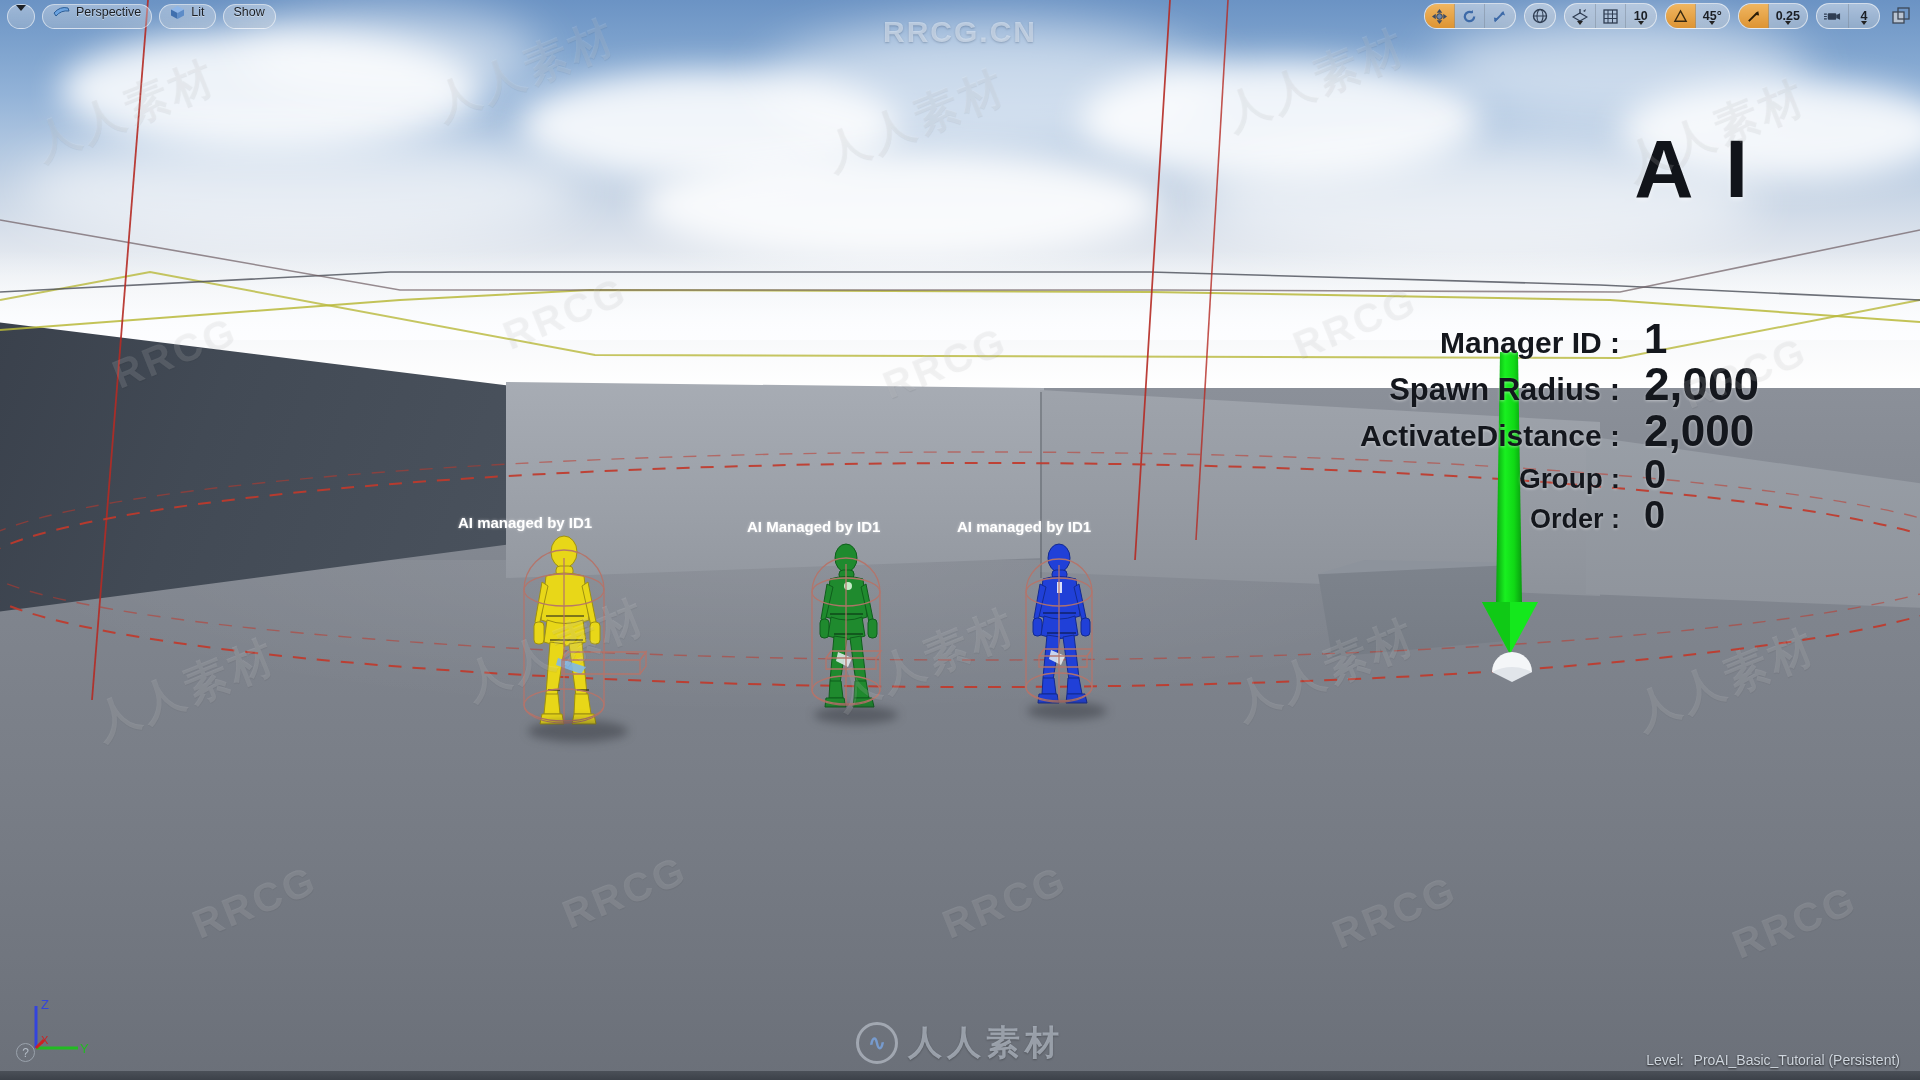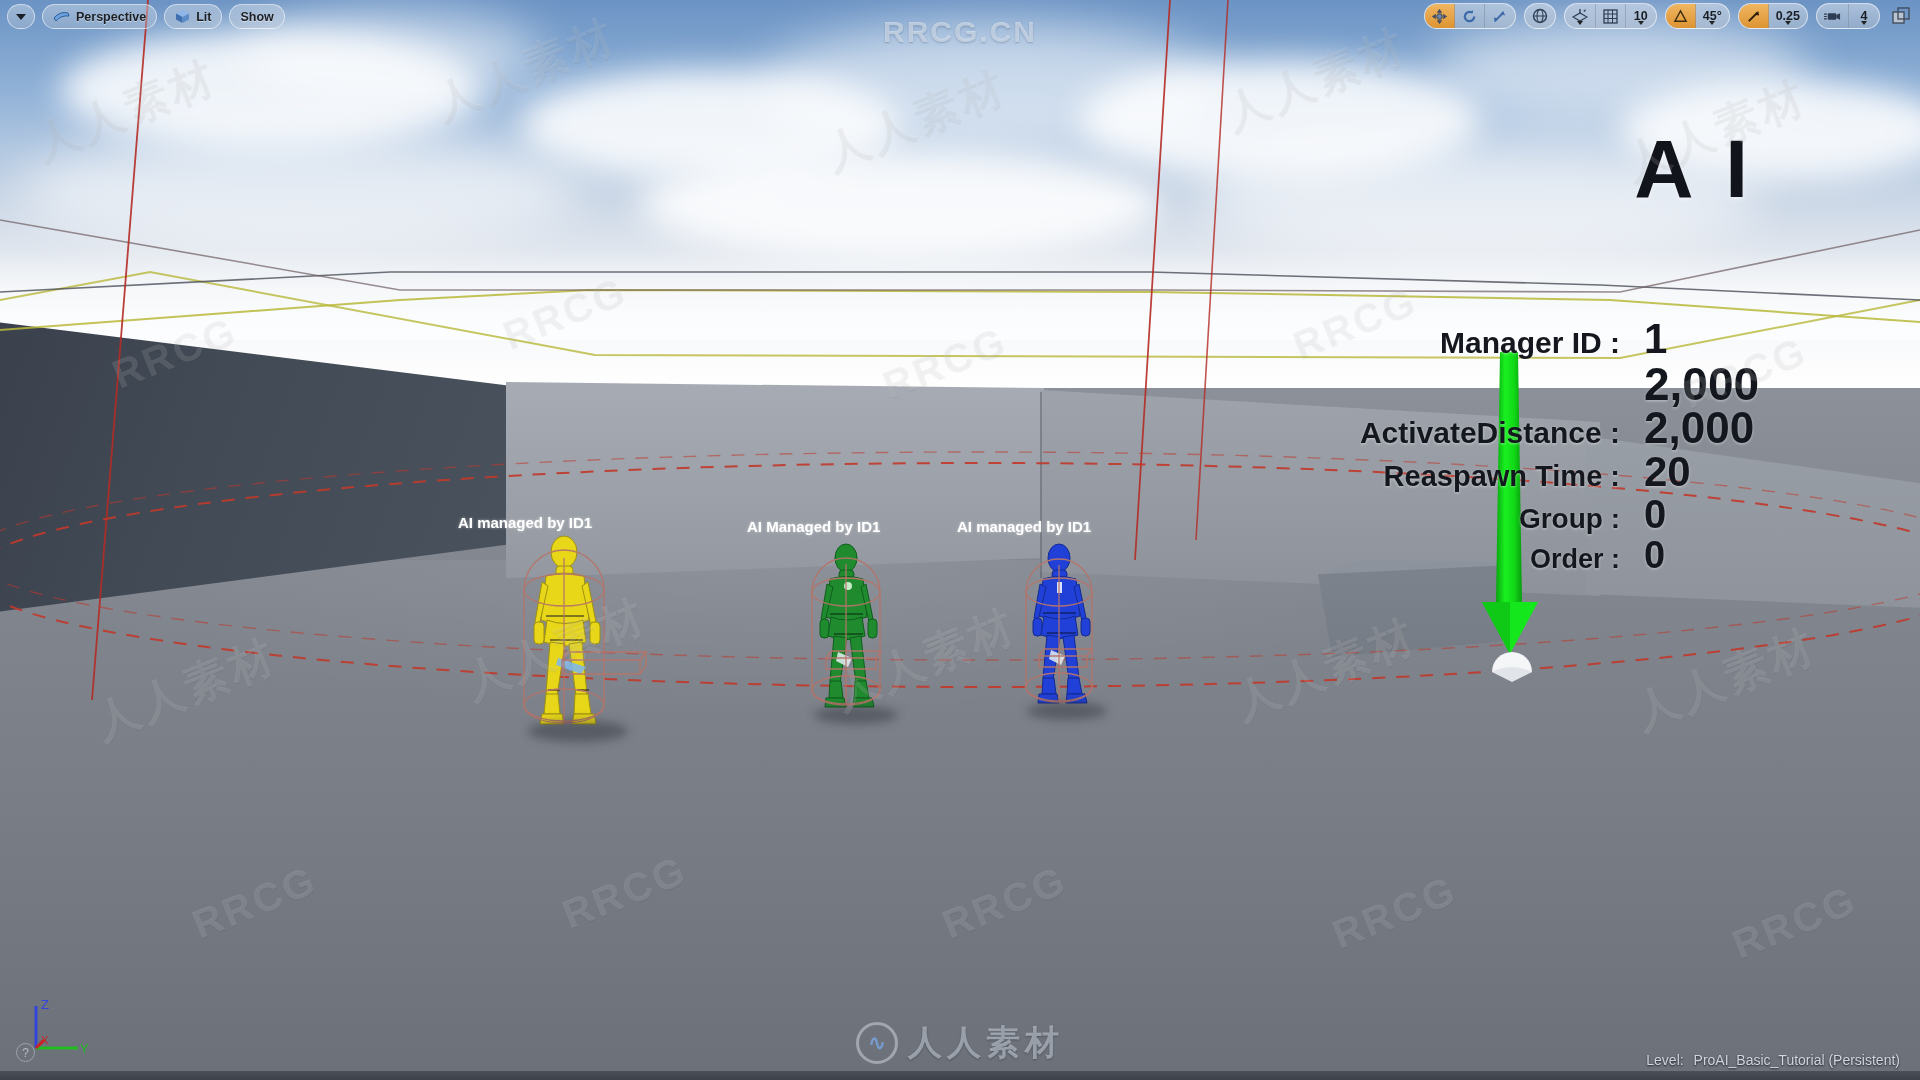--- a/index.html
+++ b/index.html
@@ -63,24 +63,24 @@
     text-shadow:0 2px 5px rgba(255,255,255,.5); }
   .props{ position:absolute; right:148px; top:320px; }
   .prow{ display:flex; align-items:baseline; justify-content:flex-end; margin-bottom:3px; }
   .pkey{ font-size:30px; font-weight:bold; color:#14171d; 
     text-shadow:0 1px 3px rgba(255,255,255,.45); }
   .pval{ font-size:42px; font-weight:bold; color:#14171d; width:152px; text-align:left;
     padding-left:24px; line-height:.92; text-shadow:0 1px 3px rgba(255,255,255,.45); }
 
   
   .tl-toolbar{ position:absolute; left:7px; top:4px; display:flex; gap:7px; align-items:center; z-index:40; }
-  .ue-btn{ display:flex; align-items:center; gap:6px; height:25px; padding:0 10px;
+  .ue-btn{ display:flex; gap:6px; height:25px; padding:0 10px;
     border-radius:13px; border:1px solid rgba(255,255,255,.55);
     background:linear-gradient(to bottom,rgba(226,232,240,.42),rgba(176,190,206,.38));
-    color:#1c1f24; font-size:12.5px; font-weight:bold; cursor:default;
+    color:#1c1f24; font-size:12.5px; font-weight:normal; cursor:default;
     text-shadow:0 1px 0 rgba(255,255,255,.45); }
   .ue-btn.sq{ padding:0 8px; }
   .caret{ width:0;height:0;border-left:5px solid transparent;border-right:5px solid transparent;
     border-top:6px solid #1c2026; }
 
   
   .tr-toolbar{ position:absolute; right:6px; top:3px; display:flex; gap:8px; align-items:center; z-index:40; }
   .grp{ display:flex; align-items:stretch; height:26px; border-radius:13px;
     border:1px solid rgba(255,255,255,.6); overflow:hidden;
     background:linear-gradient(to bottom,rgba(222,229,238,.55),rgba(172,186,202,.5)); }
@@ -304,29 +304,26 @@
   <div class="hud">
     <div class="t1">A I</div>
   </div>
 
   <div class="props">
     <div class="prow">
       <div class="pkey">Manager ID :</div>
       <div class="pval">1</div>
     </div>
     <div class="prow">
+      <div class="pkey" style="font-size:31px;">Spawn Radius :</div>
       <div class="pval" style="font-size:46px;">2,000</div>
     </div>
     <div class="prow">
       <div class="pkey" style="font-size:30px;">ActivateDistance :</div>
       <div class="pval" style="font-size:44px;">2,000</div>
-    </div>
-    <div class="prow">
-      <div class="pkey" style="font-size:29px;">Reaspawn Time :</div>
-      <div class="pval" style="font-size:42px;">20</div>
     </div>
     <div class="prow">
       <div class="pkey" style="font-size:28px;">Group :</div>
       <div class="pval" style="font-size:40px;">0</div>
     </div>
     <div class="prow">
       <div class="pkey" style="font-size:27px;">Order :</div>
       <div class="pval" style="font-size:38px;">0</div>
     </div>
   </div>

